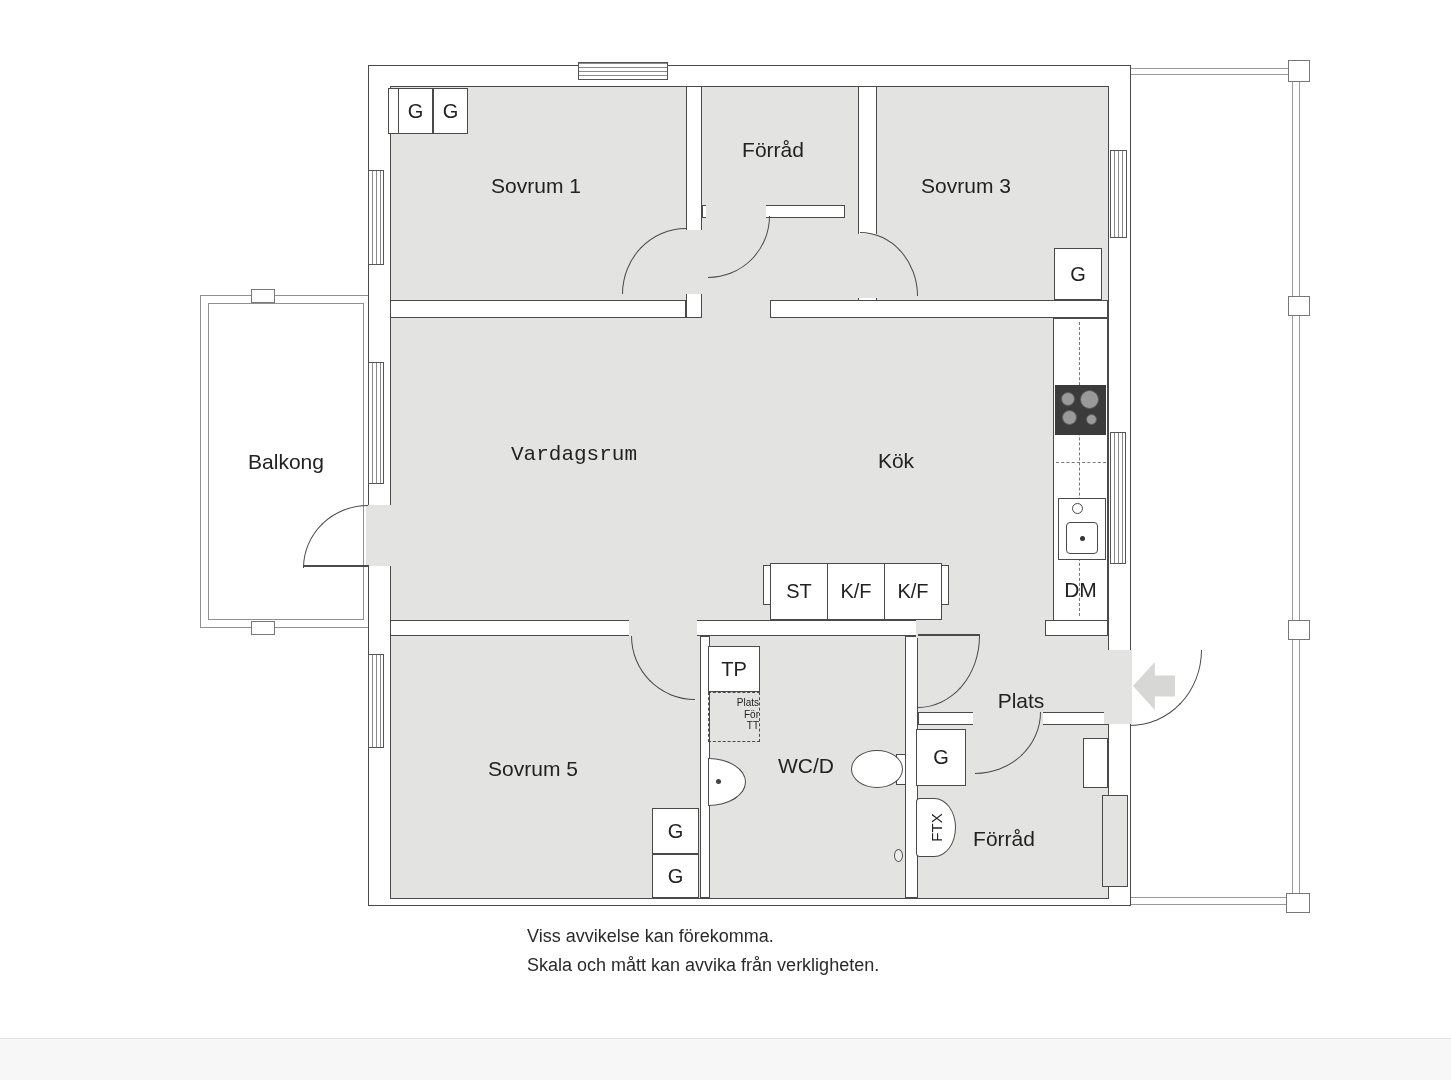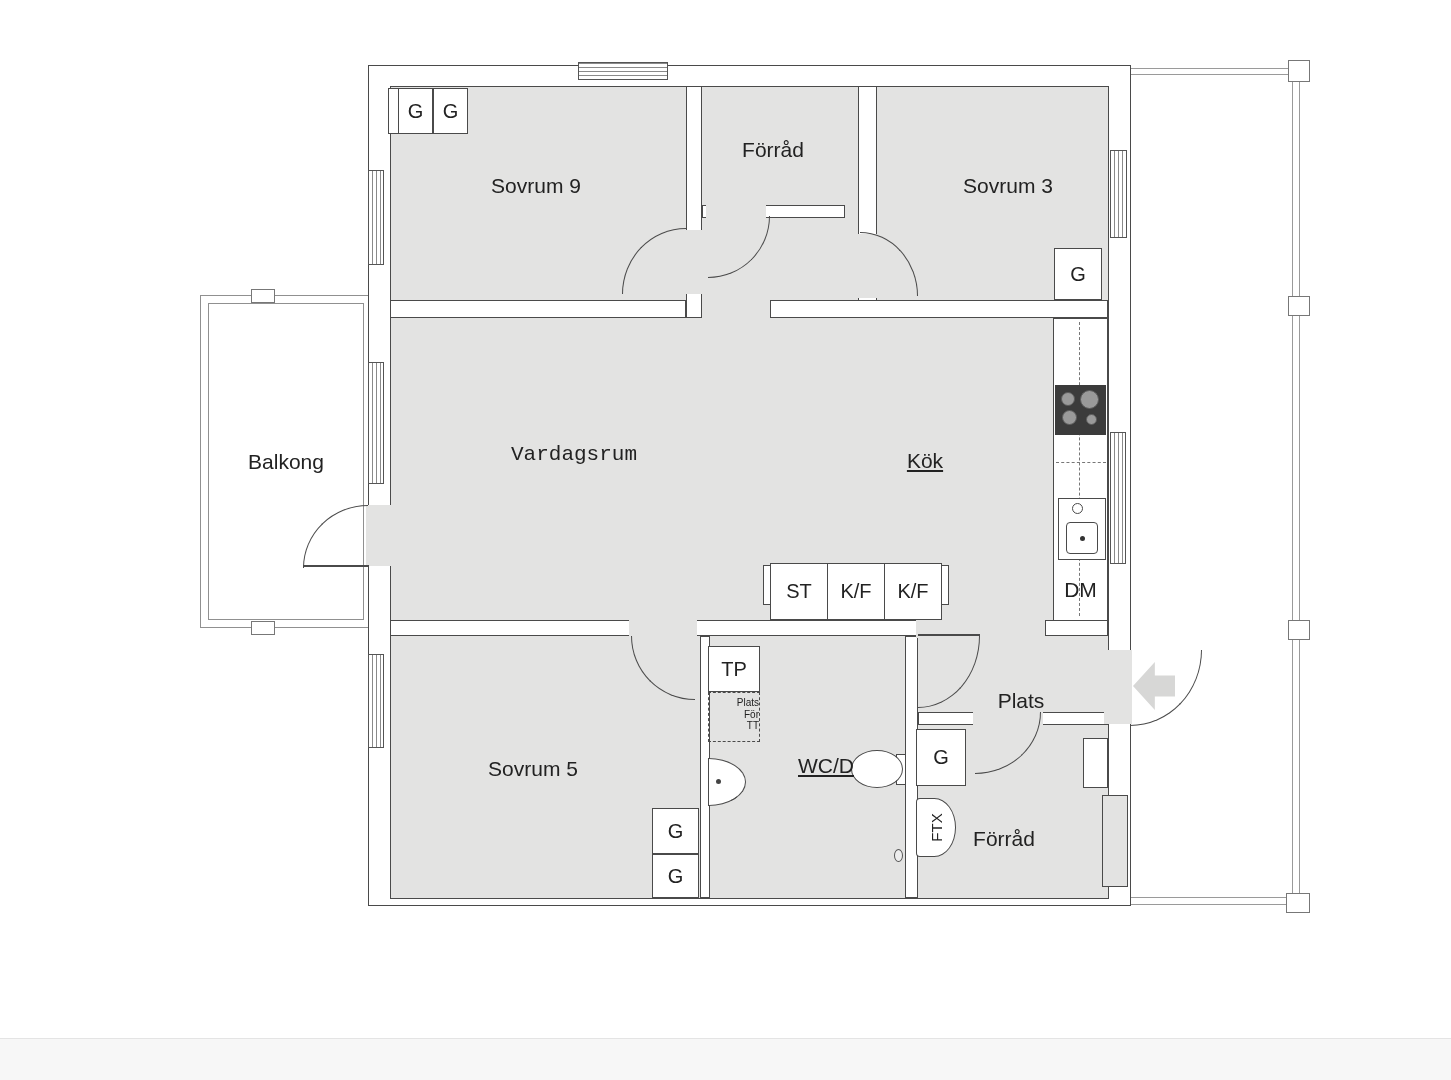--- a/index.html
+++ b/index.html
@@ -150,25 +150,29 @@
               border-radius:0 100% 100% 0 / 0 50% 50% 0;"></div>
   <div class="abs" style="left:716px;top:779px;width:5px;height:5px;background:#444;border-radius:50%;"></div>
   <div class="abs" style="left:896px;top:754px;width:10px;height:31px;background:#fff;border:1.4px solid #4a4a4a;"></div>
   <div class="abs" style="left:851px;top:750px;width:52px;height:38px;background:#fff;border:1.4px solid #4a4a4a;border-radius:50%;"></div>
   <div class="abs" style="left:894px;top:849px;width:9px;height:13px;border:1.2px solid #555;border-radius:50%;background:#eee;"></div>
   <div class="abs" style="left:916px;top:798px;width:40px;height:59px;background:#fff;border:1.4px solid #4a4a4a;
               border-radius:4px 22px 22px 4px / 4px 30px 30px 4px;display:flex;align-items:center;justify-content:center;">
     <span style="transform:rotate(-90deg);font-size:15px;color:#222;">FTX</span>
   </div>
 
-  <div class="abs room-label" style="left:436px;top:174px;width:200px;">Sovrum 9</div>
+  <div class="abs room-label" style="left:436px;top:174px;width:200px;">Sovrum 1</div>
   <div class="abs room-label" style="left:703px;top:138px;width:140px;">Förråd</div>
-  <div class="abs room-label" style="left:908px;top:174px;width:200px;text-align:center;">Sovrum 3</div>
+  <div class="abs room-label" style="left:866px;top:174px;width:200px;text-align:center;">Sovrum 3</div>
   <div class="abs room-label" style="left:454px;top:443px;width:240px;font-family:Liberation Mono, monospace;">Vardagsrum</div>
-  <div class="abs room-label" style="left:865px;top:449px;width:120px;text-decoration:underline;">Kök</div>
+  <div class="abs room-label" style="left:836px;top:449px;width:120px;">Kök</div>
   <div class="abs room-label" style="left:433px;top:757px;width:200px;">Sovrum 5</div>
-  <div class="abs room-label" style="left:766px;top:754px;width:120px;text-decoration:underline;">WC/D</div>
+  <div class="abs room-label" style="left:746px;top:754px;width:120px;">WC/D</div>
   <div class="abs room-label" style="left:971px;top:689px;width:100px;">Plats</div>
   <div class="abs room-label" style="left:944px;top:827px;width:120px;">Förråd</div>
 
+  <div class="abs footer-text" style="left:527px;top:922px;width:520px;">
+    <div>Viss avvikelse kan förekomma.</div>
+    <div>Skala och mått kan avvika från verkligheten.</div>
+  </div>
   <div class="abs" style="left:0;top:1038px;width:1451px;height:42px;background:#f7f7f7;border-top:1px solid #e4e4e4;"></div>
 
 </div>
 
 </body></html>

